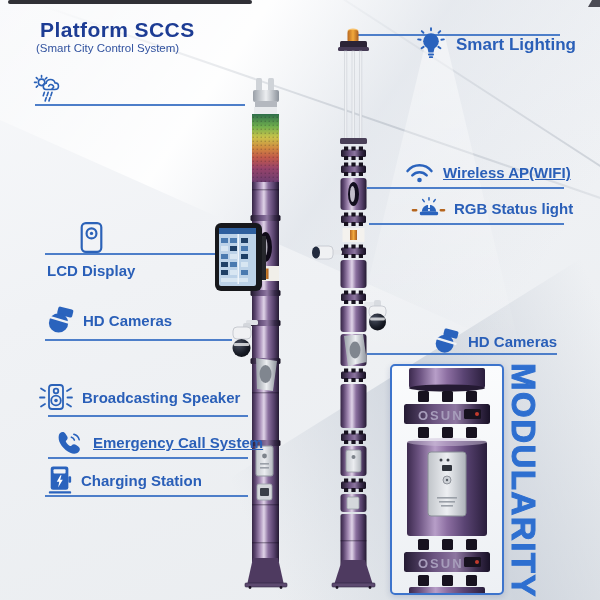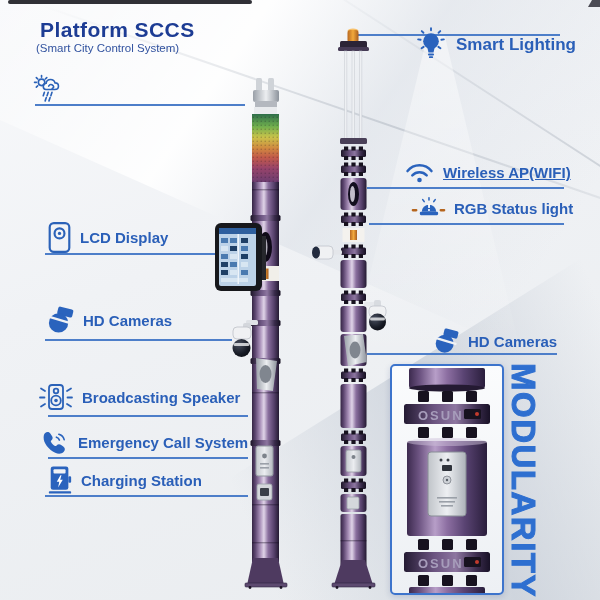--- a/index.html
+++ b/index.html
@@ -311,21 +311,21 @@
           <line x1="12" y1="18.5" x2="10.8" y2="22"></line>
             <line x1="16" y1="18.5" x2="14.8" y2="22"></line>
           <line x1="20" y1="18.5" x2="18.8" y2="22"></line>
             <line x1="14" y1="24" x2="12.8" y2="27.5"></line>
           <line x1="18" y1="24" x2="16.8" y2="27.5"></line>
         </g>
       </svg>
     </span>
   </div>
 
-  <div class="feat" style="left:47px;top:221px;">
+  <div class="feat" style="left:47px;top:221px;flex-direction:column;">
     <span class="ficon">
       <svg width="25" height="33" viewBox="0 0 24 32">
         <g stroke="#2b62b8" fill="none" stroke-width="2.1">
           <rect x="2.5" y="2" width="19" height="28" rx="4"></rect>
           <circle cx="12" cy="12" r="4.8"></circle>
         </g>
         <circle cx="12" cy="12" r="1.6" fill="#2b62b8"></circle>
       </svg>
     </span>
     <span class="flabel">LCD Display</span>
@@ -355,21 +355,21 @@
           <line x1="29" y1="9" x2="33" y2="6.5"></line>
             <line x1="29.5" y1="15.5" x2="34" y2="15.5"></line>
           <line x1="29" y1="22" x2="33" y2="24.5"></line>
         </g>
         <circle cx="18" cy="18.5" r="1.8" fill="#2b62b8"></circle>
       </svg>
     </span>
     <span class="flabel">Broadcasting Speaker</span>
   </div>
 
-  <div class="feat" style="left:40px;top:429px;">
+  <div class="feat" style="left:55px;top:429px;text-decoration:underline;">
     <span class="ficon">
       <svg width="30" height="27" viewBox="0 0 30 28">
         <path fill="#2a63bd" d="M4.5 4.5 C6.5 2.5 9 2.8 10.3 4.8 L12 7.4 C13 8.9 12.6 10.6 11.2 11.8 C10.6 12.3 10.5 12.6 10.9 13.4 C11.8 15.2 13.2 16.6 15 17.5 C15.8 17.9 16.1 17.8 16.6 17.2 C17.8 15.8 19.5 15.4 21 16.4 L23.6 18.1 C25.6 19.4 25.9 21.9 23.9 23.9 C21.9 25.9 18.4 26.2 15.2 24.6 C11.9 23 8.9 20.6 6.5 17.5 C4.4 14.7 3.1 11.5 3.2 8.5 C3.3 6.8 3.7 5.3 4.5 4.5 Z"></path>
         <g stroke="#2a63bd" fill="none" stroke-width="1.7" stroke-linecap="round">
           <path d="M19 5.5 A8 8 0 0 1 24.5 11"></path>
           <path d="M16.5 8.5 A4.5 4.5 0 0 1 19.5 11.5"></path>
         </g>
       </svg>
     </span>
     <span class="flabel">Emergency Call System</span>

